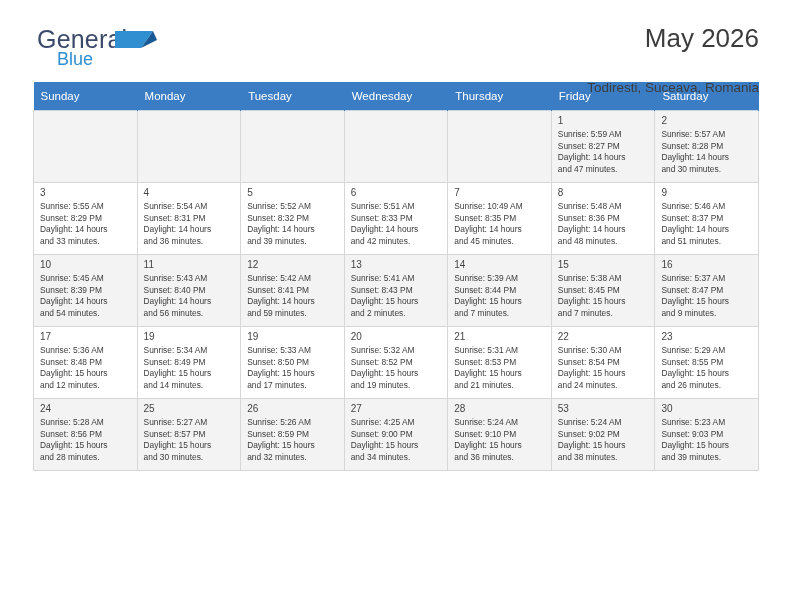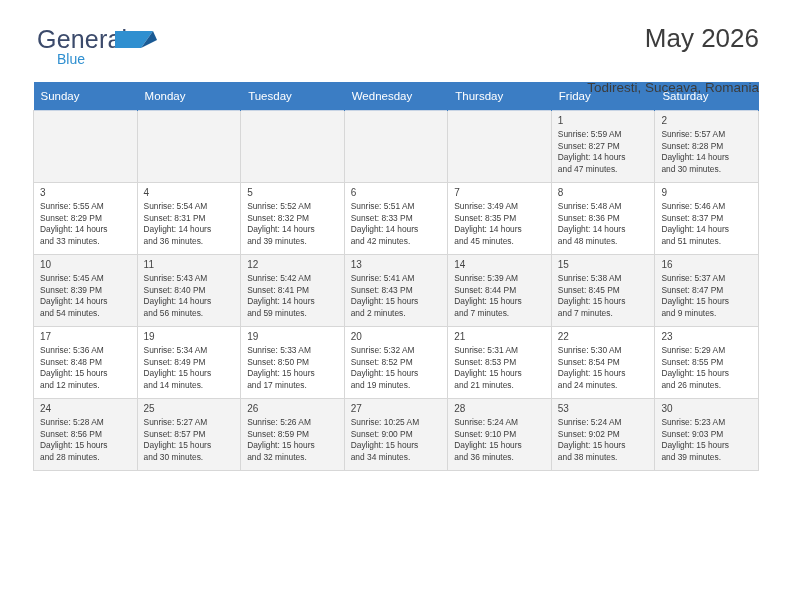--- a/index.html
+++ b/index.html
@@ -34,21 +34,21 @@
     width: 200px;
   }
   .logo-general {
     font-size: 25px;
     color: #3b4a6b;
     letter-spacing: .2px;
     line-height: 22px;
     font-family: "Liberation Sans", sans-serif;
   }
   .logo-blue {
-    font-size: 14px;
+    font-size: 18px;
     color: #2f8fd0;
     line-height: 18px;
     margin-left: 20px;
   }
   .logo-flag {
     position: absolute;
     left: 78px;
     top: 0px;
     width: 42px;
     height: 22px;
@@ -211,21 +211,21 @@
             <div class="info">
               <div>Sunrise: 5:51 AM</div>
               <div>Sunset: 8:33 PM</div>
               <div>Daylight: 14 hours</div>
               <div>and 42 minutes.</div>
             </div>
           </td>
           <td>
             <span class="daynum">7</span>
             <div class="info">
-              <div>Sunrise: 3:49 AM</div>
+              <div>Sunrise: 10:49 AM</div>
               <div>Sunset: 8:35 PM</div>
               <div>Daylight: 14 hours</div>
               <div>and 45 minutes.</div>
             </div>
           </td>
           <td>
             <span class="daynum">8</span>
             <div class="info">
               <div>Sunrise: 5:48 AM</div>
               <div>Sunset: 8:36 PM</div>
@@ -397,21 +397,21 @@
             <div class="info">
               <div>Sunrise: 5:26 AM</div>
               <div>Sunset: 8:59 PM</div>
               <div>Daylight: 15 hours</div>
               <div>and 32 minutes.</div>
             </div>
           </td>
           <td>
             <span class="daynum">27</span>
             <div class="info">
-              <div>Sunrise: 10:25 AM</div>
+              <div>Sunrise: 4:25 AM</div>
               <div>Sunset: 9:00 PM</div>
               <div>Daylight: 15 hours</div>
               <div>and 34 minutes.</div>
             </div>
           </td>
           <td>
             <span class="daynum">28</span>
             <div class="info">
               <div>Sunrise: 5:24 AM</div>
               <div>Sunset: 9:10 PM</div>

